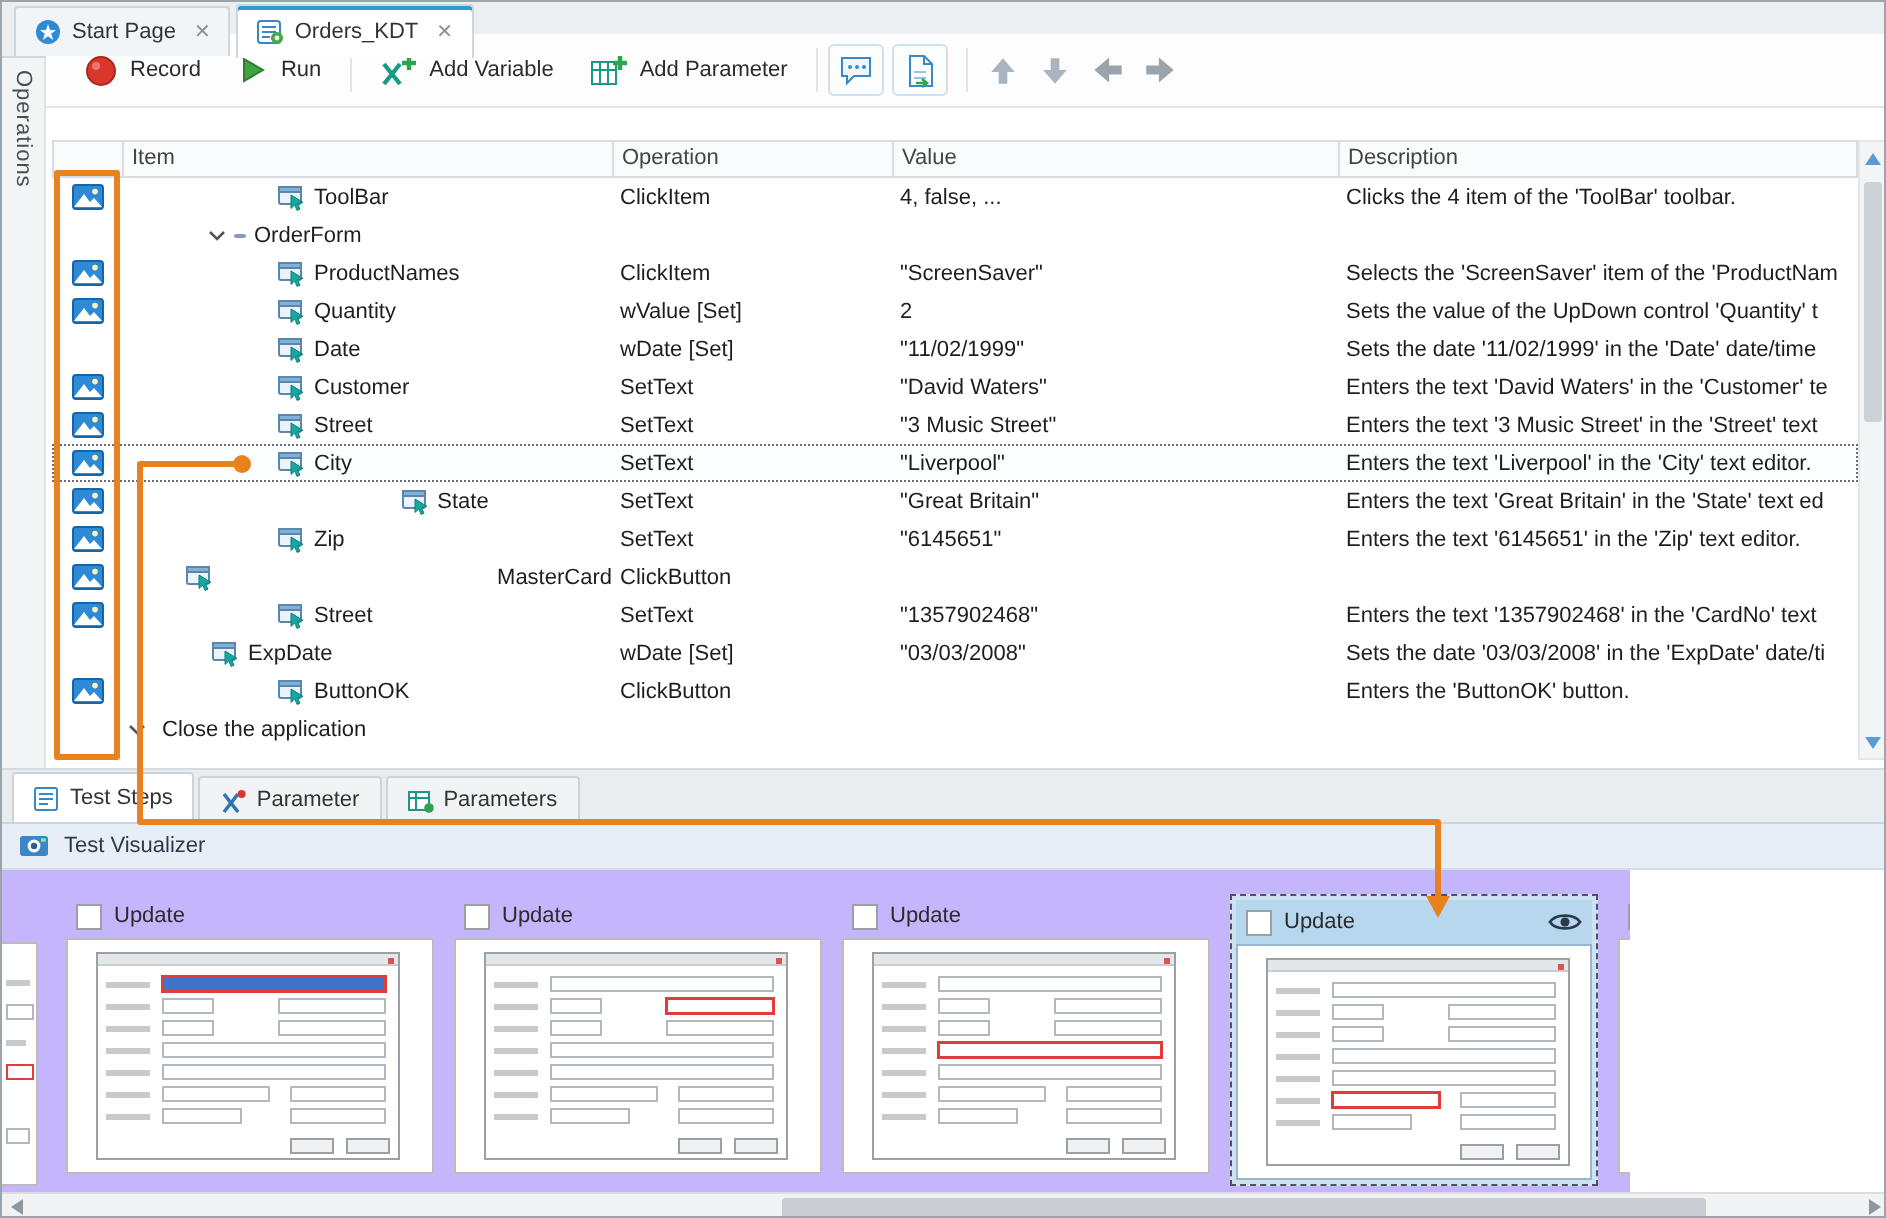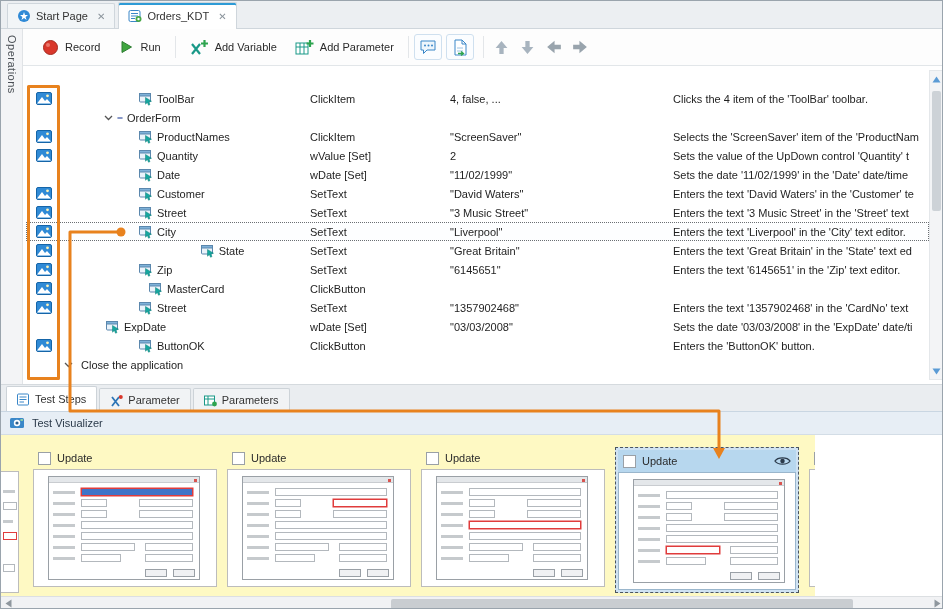--- a/index.html
+++ b/index.html
@@ -14,21 +14,21 @@
   .tabbar { position:absolute; left:0; top:0; width:943px; height:28px;
     background:#eceff2; border-bottom:1px solid #cfd6dc; display:flex; align-items:flex-end; padding-left:6px; }
   .dtab { position:relative; z-index:2; height:25px; display:flex; align-items:center; gap:5px;
     padding:0 9px; background:#f2f5f7; border:1px solid #cfd6dc; border-bottom:none;
     margin-right:3px; border-radius:2px 2px 0 0; color:#333; }
   .dtab.active { background:#fff; height:27px; margin-bottom:-1px;
     box-shadow: inset 0 2px 0 var(--tab-accent); }
   .dtab .x { color:#8a939b; font-size:10px; margin-left:4px; cursor:default; }
   .dtab svg { display:block; }
   
-  .toolbar { position:absolute; left:22px; top:28px; width:921px; height:37px;
+  .toolbar { position:absolute; left:22px; top:16px; width:921px; height:37px;
     background:#fdfdfd; border-bottom:1px solid #e2e6e9; display:flex; align-items:center; padding-left:10px; }
   .tbtn { display:flex; align-items:center; gap:6px; padding:5px 9px; border-radius:3px; color:#2b2b2b; }
   .tbtn svg { display:block; }
   .tsep { width:1px; height:22px; background:#e3e6e9; margin:0 5px; }
   .ticon { display:flex; align-items:center; justify-content:center; width:28px; height:26px;
     border:1px solid #cfe0ef; border-radius:3px; background:#fbfdff; margin-right:4px; }
   .tarrow { display:flex; align-items:center; justify-content:center; width:26px; height:26px; }
   .tarrow svg path { fill:#a8b4bf; }
   .tarrow.lr svg path { fill:#99a4ad; }
   .down svg { transform:rotate(180deg); } .left svg { transform:rotate(270deg); } .right svg { transform:rotate(90deg); }
@@ -65,21 +65,21 @@
   .bottomtabs { position:absolute; left:0; top:383px; width:943px; height:27px;
     background:#eaedf0; border-top:1px solid #d5dade; display:flex; align-items:flex-end; padding-left:5px; }
   .btab { height:23px; padding:0 10px; display:flex; align-items:center; gap:5px;
     background:#f1f3f5; border:1px solid #cdd3d8; border-bottom:none; margin-right:2px; color:#333; border-radius:2px 2px 0 0; }
   .btab.active { background:#fff; height:25px; }
   .btab svg { display:block; }
   
   .visualizer { position:absolute; left:0; top:410px; width:943px; height:185px; background:#fff; }
   .vhead { height:24px; background:#e7eef5; border-top:1px solid #c9d6e2; border-bottom:1px solid #d3dde6;
     display:flex; align-items:center; gap:7px; padding-left:8px; color:#2b3a4a; }
-  .vthumbs { position:absolute; left:0; top:24px; width:814px; height:161px; background:#fef9c3;
+  .vthumbs { position:absolute; left:0; top:24px; width:814px; height:161px; background:#c4b5fd;
     display:flex; align-items:flex-start; padding-top:12px; overflow:hidden; }
   .partial { width:18px; height:122px; margin-top:24px; margin-right:14px; flex:none;
     border:1px solid #bcbcbc; border-left:none; background:#fff; position:relative; }
   .pfrag { position:absolute; background:#c6cacd; height:3px; }
   .pfield { position:absolute; border:1px solid #b3b8bd; background:#fff; height:8px; }
   .pfield.hl { border-color:#e03c3c; }
   .thumb { width:184px; margin-right:10px; flex:none; }
   .thumb-head { height:22px; display:flex; align-items:center; gap:6px; padding:0 5px; }
   .cb { width:13px; height:13px; background:#fff; border:1px solid #9aa0a6; flex:none; }
   .thumb-label { color:#2b2b2b; }
@@ -202,20 +202,27 @@
         </svg>
     </span>
     <span class="tarrow lr right">
       <svg width="16" height="16" viewBox="0 0 14 14">
           <path d="M7 1 L12.5 7.5 L9 7.5 L9 13 L5 13 L5 7.5 L1.5 7.5 Z"></path>
         </svg>
     </span>
   </div>
 
   <div class="gridarea">
+    <div class="ghead">
+      <div class="hw-img"></div>
+      <div class="hw-item">Item</div>
+      <div class="hw-op">Operation</div>
+      <div class="hw-val">Value</div>
+      <div class="hw-desc">Description</div>
+    </div>
     <div class="grows">
         <div class="grow">
     <div class="c-img">
       <svg class="imgicon" width="16" height="13" viewBox="0 0 16 13" style="visibility: visible;">
         <rect x="0.5" y="0.5" width="15" height="12" rx="1.5" fill="#2f8ad6" stroke="#1565a8"></rect>
         <circle cx="11.5" cy="3.8" r="1.4" fill="#fff3b8"></circle>
         <path d="M1 11.5 L6 5 L9 9 L11 7 L15 11.5 Z" fill="#ffffff"></path>
       </svg>
     </div>
     <div class="c-item" style="padding-left: 78px;">
@@ -430,21 +437,21 @@
     <div class="c-desc"><span>Enters the text '6145651' in the 'Zip' text editor.</span></div>
   </div>
         <div class="grow">
     <div class="c-img">
       <svg class="imgicon" width="16" height="13" viewBox="0 0 16 13" style="visibility: visible;">
         <rect x="0.5" y="0.5" width="15" height="12" rx="1.5" fill="#2f8ad6" stroke="#1565a8"></rect>
         <circle cx="11.5" cy="3.8" r="1.4" fill="#fff3b8"></circle>
         <path d="M1 11.5 L6 5 L9 9 L11 7 L15 11.5 Z" fill="#ffffff"></path>
       </svg>
     </div>
-    <div class="c-item" style="padding-left: 88px;">
+    <div class="c-item" style="padding-left: 32px; justify-content: space-between;">
 
       <svg class="ic-action" width="14" height="14" viewBox="0 0 14 14">
         <rect x="0.5" y="1.5" width="11" height="8.5" rx="1" fill="#eaf3fb" stroke="#5b87ad"></rect>
         <rect x="0.5" y="1.5" width="11" height="2.5" fill="#7fb2d9" stroke="#5b87ad"></rect>
         <path d="M6.5 5.5 L12.5 9.2 L9.8 9.9 L11 12.6 L9.5 13.2 L8.4 10.5 L6.5 12.2 Z" fill="#16a8a0" stroke="#0d7f79" stroke-width="0.5"></path>
       </svg>
 
       <span class="lbl">MasterCard</span>
     </div>
     <div class="c-op"><span>ClickButton</span></div>

